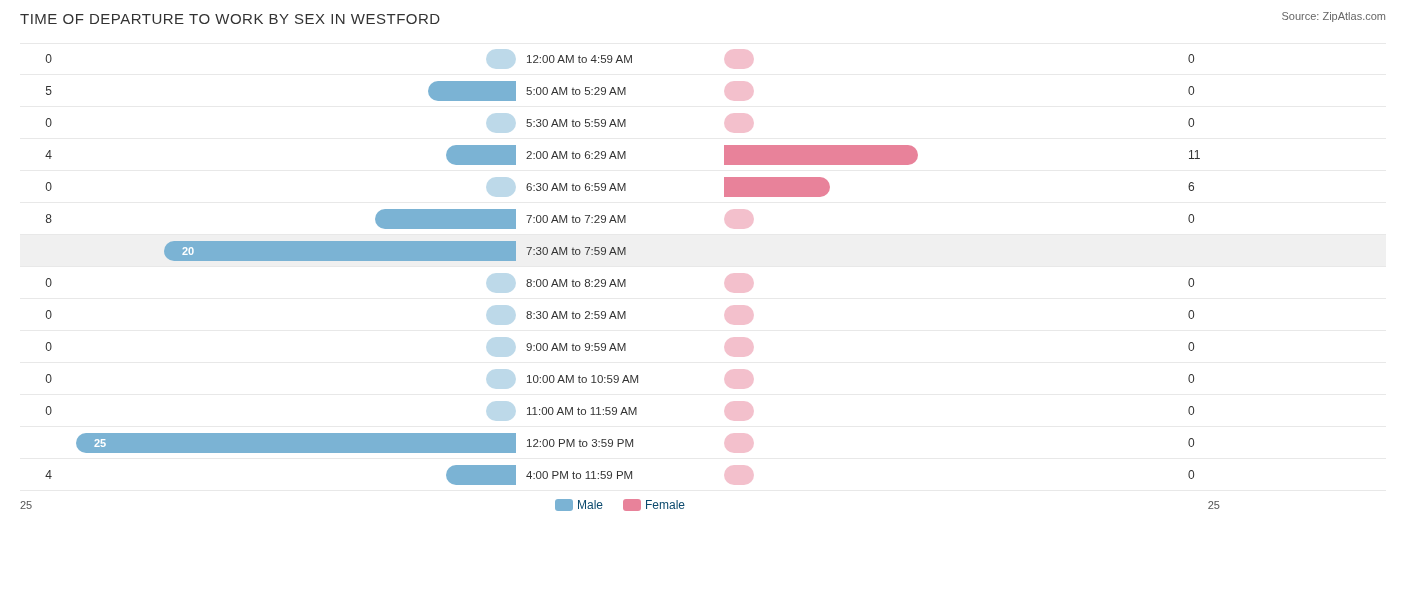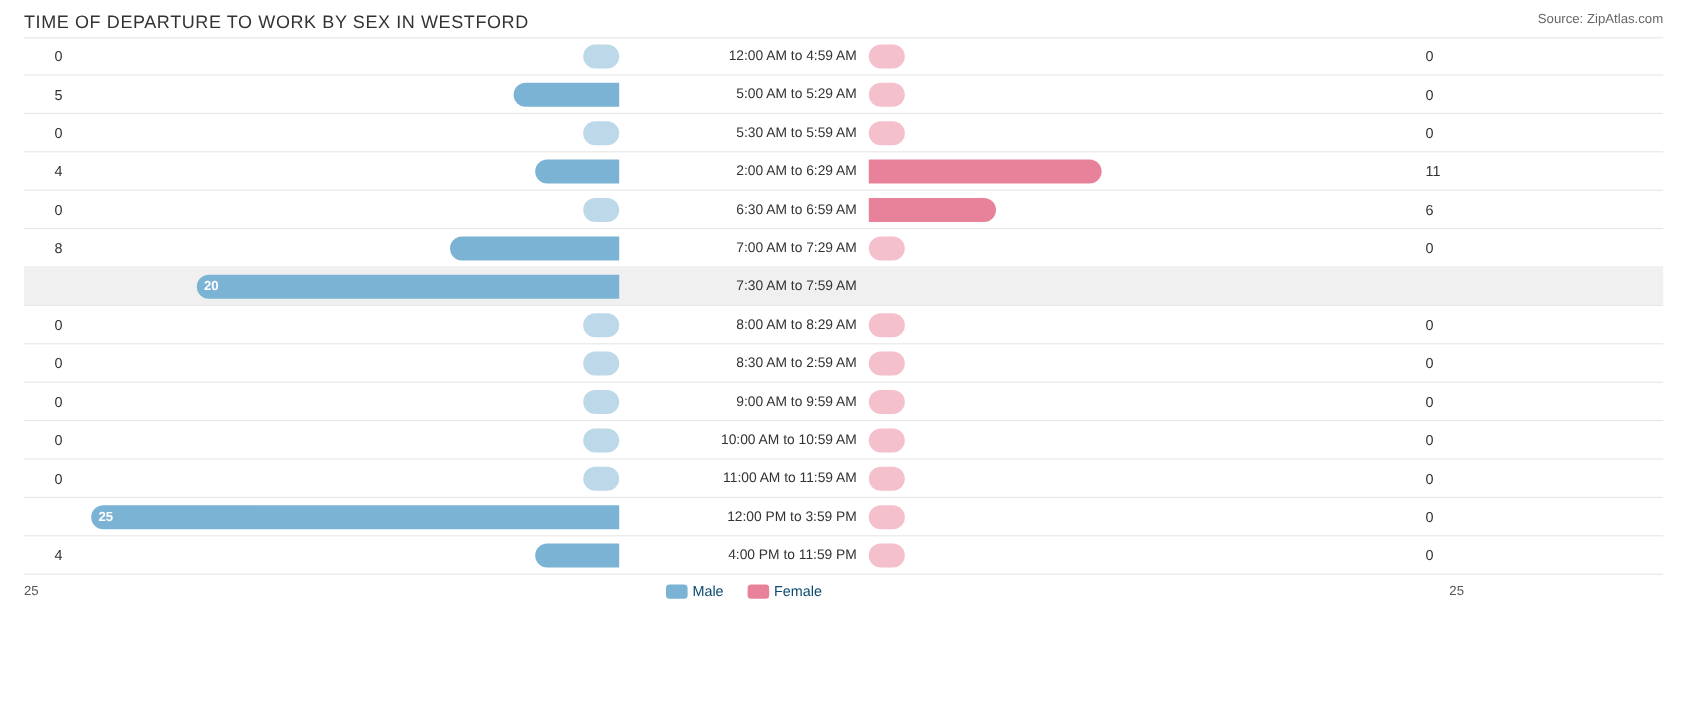--- a/index.html
+++ b/index.html
@@ -13,21 +13,21 @@
     .chart-container {
       width: 1406px;
       height: 594px;
       padding: 10px 20px 40px 20px;
       position: relative;
     }
     .chart-title {
       font-size: 15px;
       font-weight: normal;
       color: #333;
-      margin-bottom: 4px;
+      margin-bottom: 16px;
       text-transform: uppercase;
       letter-spacing: 0.5px;
     }
     .source-text {
       position: absolute;
       top: 10px;
       right: 20px;
       font-size: 11px;
       color: #666;
       text-align: right;
@@ -77,21 +77,21 @@
       height: 20px;
       border-radius: 10px 0 0 10px;
       min-width: 0;
     }
     .bar-blue.both-ends {
       border-radius: 10px;
     }
     
     .center-label {
       width: 200px;
-      text-align: right;
+      text-align: left;
       font-size: 11.5px;
       color: #333;
       flex-shrink: 0;
       padding: 0 6px;
     }
     
     .right-section {
       width: 500px;
       display: flex;
       align-items: center;
@@ -119,21 +119,21 @@
       color: #333;
       min-width: 24px;
       text-align: left;
       margin-left: 4px;
     }
     
     .left-bar-label {
       font-size: 11px;
       color: #fff;
       font-weight: bold;
-      padding: 0 6px;
+      padding: 0 18px;
       white-space: nowrap;
     }
     
     .axis-row {
       display: flex;
       align-items: center;
       margin-top: 4px;
       height: 20px;
     }
     .axis-left {

